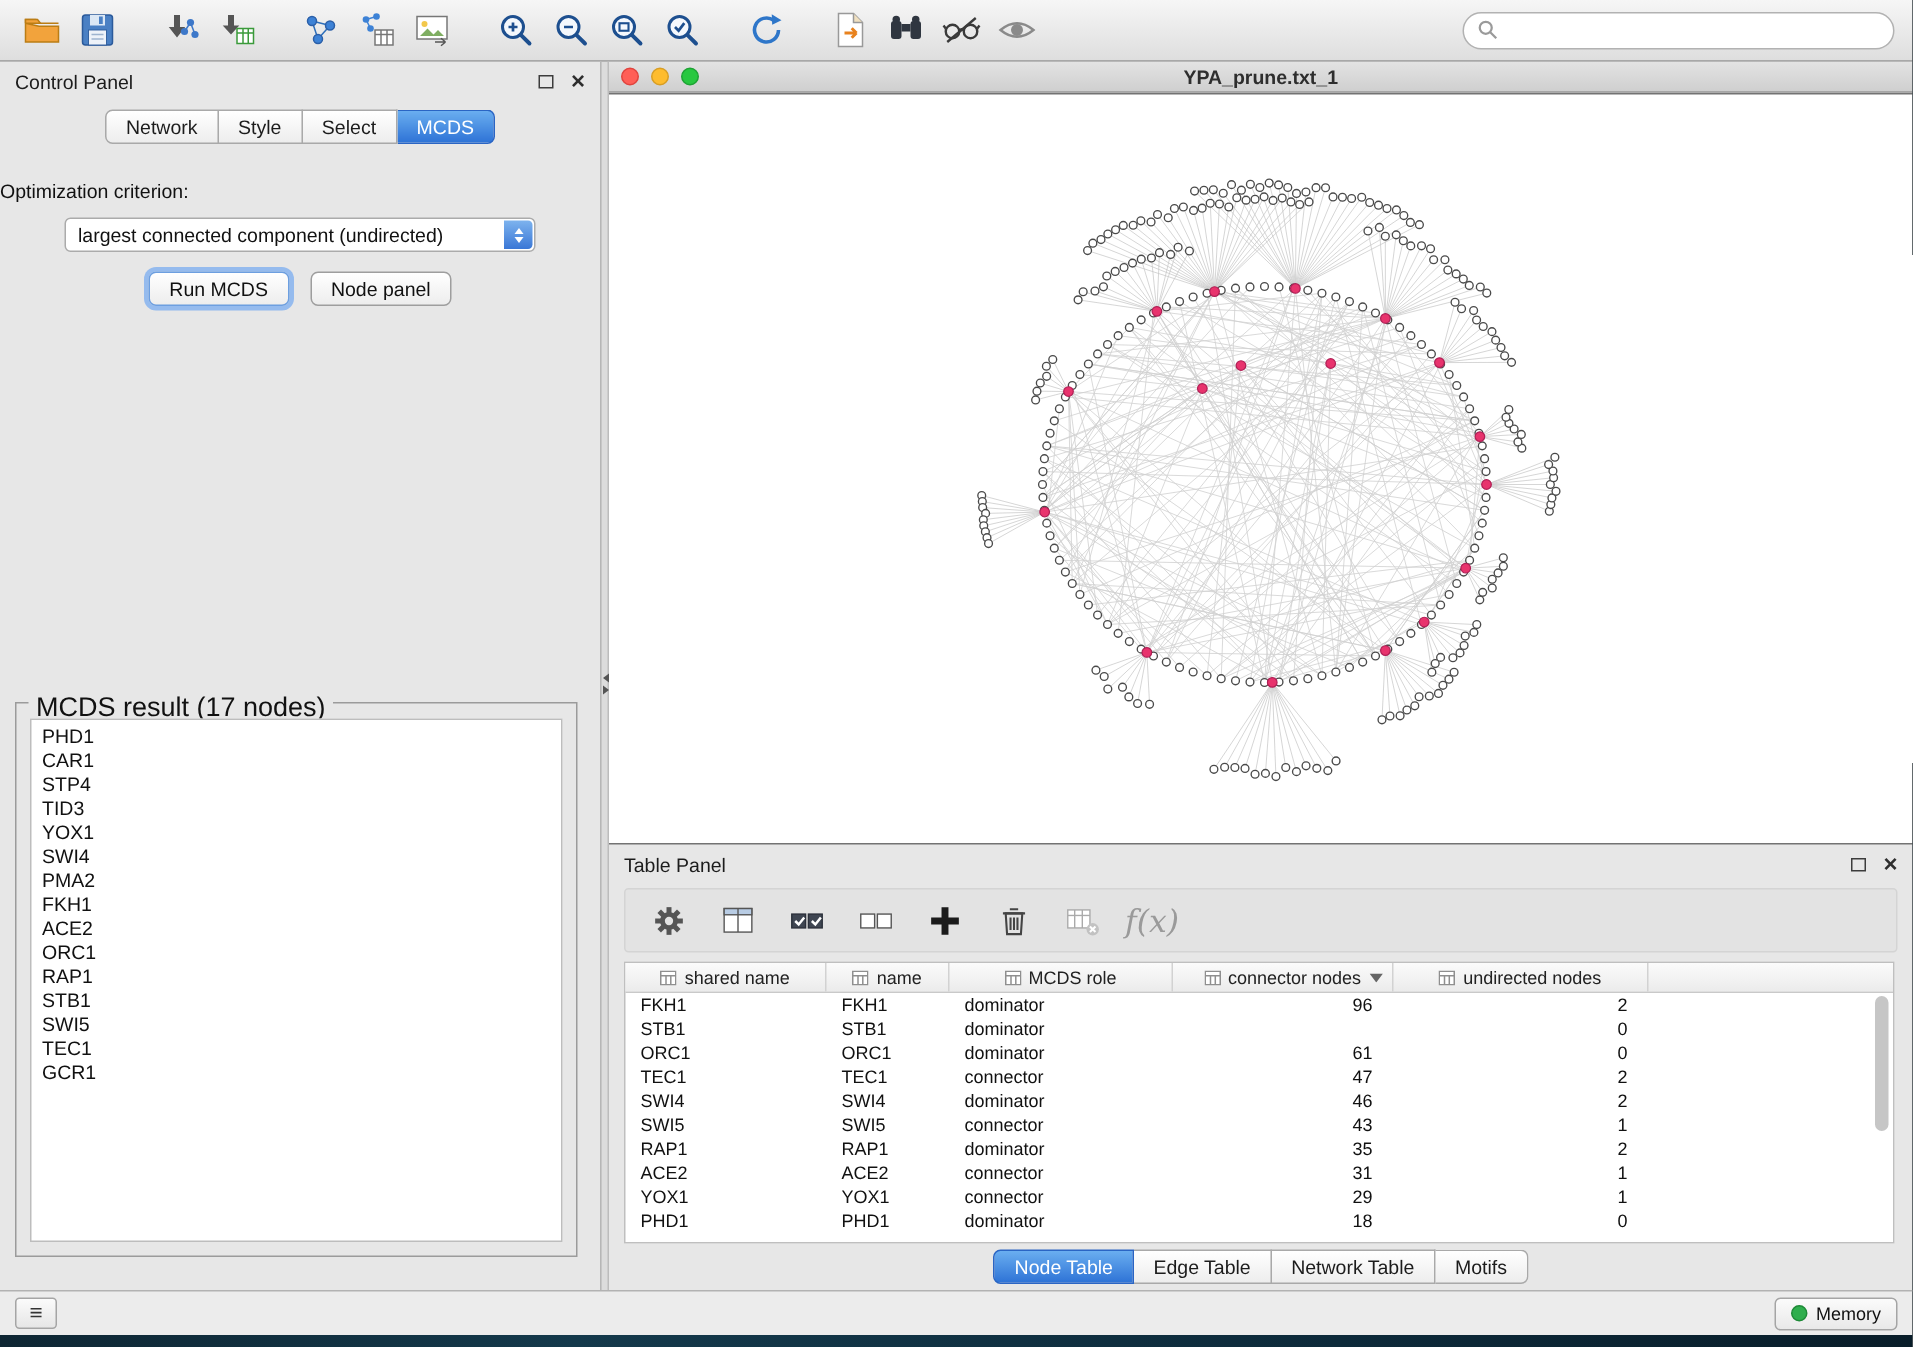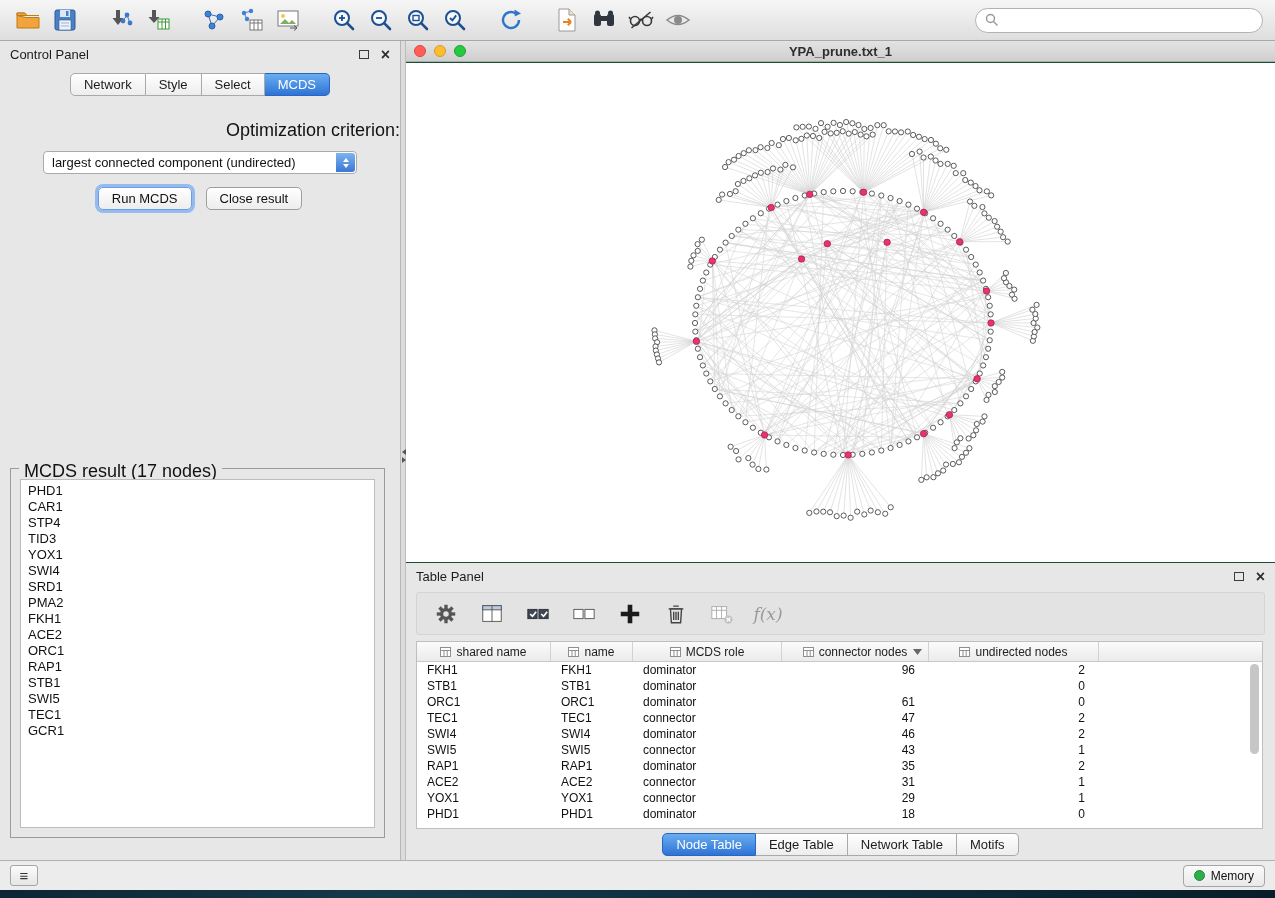--- a/index.html
+++ b/index.html
@@ -1,18 +1,18 @@
 <!DOCTYPE html>
 <html><head>
 <meta charset="utf-8">
 <style>
   * { box-sizing: border-box; margin: 0; padding: 0; }
   html,body { width:1275px; height:898px; }
   body { font-family:"Liberation Sans", sans-serif; background:#0e2530; }
-  .app { position:relative; width:1275px; height:898px; background:#14532d; overflow:hidden; }
+  .app { position:relative; width:1275px; height:898px; background:#737373; overflow:hidden; }
 
   
   .toolbar { position:absolute; top:0; left:0; right:0; height:41px;
     background:linear-gradient(#f6f6f6,#dedede); border-bottom:1px solid #a8a8a8;
     display:flex; align-items:center; padding:0 12px; }
   .tbi { width:32px; height:32px; display:flex; align-items:center; justify-content:center; flex:0 0 auto; }
   .tbi + .tbi { margin-left:5px; }
   .tb-gap { width:24px; flex:0 0 auto; }
   .tbi svg { width:26px; height:26px; }
   .search-field { margin-left:auto; width:288px; height:25px; background:#fff;
@@ -28,21 +28,21 @@
   .float-icon { width:10px; height:9px; border:1.5px solid #3c3c3c; display:inline-block; }
   .close-x { font-size:16px; font-weight:bold; color:#2e2e2e; line-height:1; }
 
   .segmented { display:flex; justify-content:center; margin-top:5px; }
   .seg { font-size:13px; padding:3px 13px; background:linear-gradient(#ffffff,#ededed);
     border:1px solid #a9a9a9; border-left:none; color:#1c1c1c; white-space:nowrap; }
   .seg:first-child { border-left:1px solid #a9a9a9; border-radius:5px 0 0 5px; }
   .seg:last-child { border-radius:0 5px 5px 0; }
   .seg.active { background:linear-gradient(#6aaef0,#2e73d6); color:#fff; border-color:#2a65c4; }
 
-  .opt-label { text-align:right; font-size:18px; margin-top:24px; color:#111; }
+  .opt-label { text-align:left; font-size:13px; margin-top:24px; color:#111; }
   .combo { width:314px; height:23px; margin:10px auto 0; background:#fff; border:1px solid #ababab;
     border-radius:4px; position:relative; display:flex; align-items:center; padding:0 26px 0 8px;
     font-size:13px; color:#111; white-space:nowrap; overflow:hidden; }
   .combo-btn { position:absolute; right:1px; top:1px; bottom:1px; width:19px; border-radius:0 3px 3px 0;
     background:linear-gradient(#7db3ee,#3a77d6); display:flex; flex-direction:column;
     align-items:center; justify-content:center; gap:2px; }
   .tri-up { width:0; height:0; border-left:3.5px solid transparent; border-right:3.5px solid transparent; border-bottom:4px solid #fff; }
   .tri-down { width:0; height:0; border-left:3.5px solid transparent; border-right:3.5px solid transparent; border-top:4px solid #fff; }
 
   .btn-row { display:flex; justify-content:center; gap:14px; margin-top:13px; }
@@ -74,21 +74,21 @@
   .net-title { position:absolute; left:0; right:0; text-align:center; font-size:13px; font-weight:bold; color:#2e2e2e; }
   .net-canvas { position:absolute; left:0; right:0; top:22px; bottom:0; background:#fff; }
   .net-canvas svg { display:block; }
 
   
   .table-panel { position:absolute; left:406px; top:563px; right:0; bottom:37px; background:#e7e7e7; }
   .tp-toolbar { margin:2px 10px 0; height:43px; background:#e3e3e3; border:1px solid #d4d4d4; border-radius:3px;
     display:flex; align-items:center; padding:0 16px; gap:20px; }
   .tpi { width:26px; height:26px; display:flex; align-items:center; justify-content:center; }
   .tpi svg { width:24px; height:24px; }
-  .fx { font-family:"DejaVu Serif", serif; font-style:italic; font-size:17px; color:#9a9a9a; }
+  .fx { font-family:"DejaVu Serif", serif; font-style:italic; font-size:21px; color:#9a9a9a; }
 
   .tp-table { position:absolute; left:10px; right:12px; top:78px; bottom:32px; background:#fff; border:1px solid #bfbfbf; }
   .tbl-header { display:flex; height:20px; background:linear-gradient(#fbfbfb,#ebebeb); border-bottom:1px solid #c9c9c9; }
   .th { display:flex; align-items:center; justify-content:center; gap:5px; font-size:12px; color:#222;
     border-right:1px solid #d2d2d2; position:relative; flex:0 0 auto; }
   .th-filler { flex:1 1 auto; border-right:none; }
   .caret { position:absolute; right:6px; top:7px; }
   .tbl-body { position:absolute; left:0; right:14px; top:20px; bottom:0; overflow:hidden; }
   .tr { display:flex; height:16px; }
   .td { font-size:12px; color:#111; display:flex; align-items:center; padding-left:10px; flex:0 0 auto;
@@ -281,32 +281,31 @@
     <div class="opt-label">Optimization criterion:</div>
     <div class="combo">
       <span>largest connected component (undirected)</span>
       <span class="combo-btn">
           <span class="tri-up"></span>
           <span class="tri-down"></span>
         </span>
     </div>
     <div class="btn-row">
       <button class="btn focused">Run MCDS</button>
-      <button class="btn">Close result</button>
+      <button class="btn">Node panel</button>
     </div>
     <div class="groupbox">
       <span class="groupbox-legend">MCDS result (17 nodes)</span>
       <div class="result-list" id="result-list">
           <div class="list-item">PHD1</div>
           <div class="list-item">CAR1</div>
           <div class="list-item">STP4</div>
           <div class="list-item">TID3</div>
           <div class="list-item">YOX1</div>
           <div class="list-item">SWI4</div>
-          <div class="list-item">SRD1</div>
           <div class="list-item">PMA2</div>
           <div class="list-item">FKH1</div>
           <div class="list-item">ACE2</div>
           <div class="list-item">ORC1</div>
           <div class="list-item">RAP1</div>
           <div class="list-item">STB1</div>
           <div class="list-item">SWI5</div>
           <div class="list-item">TEC1</div>
           <div class="list-item">GCR1</div>
         </div>

